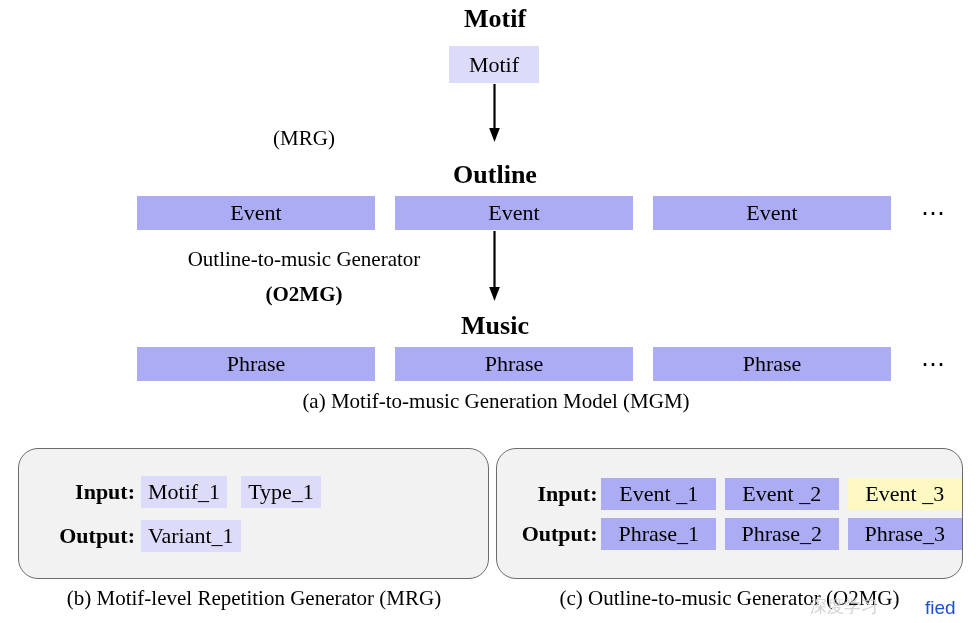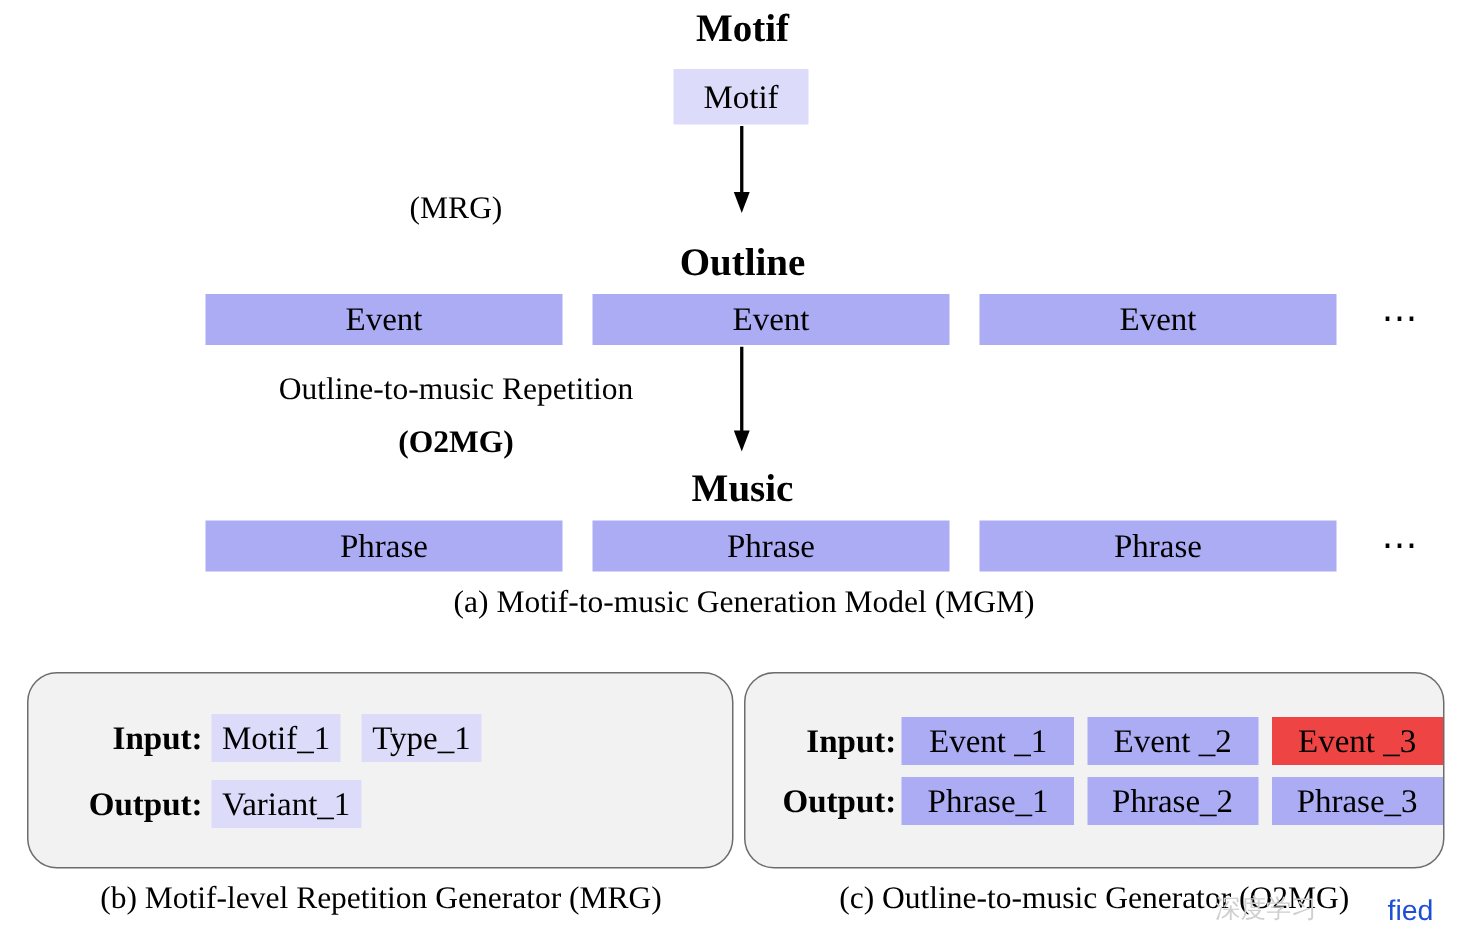--- a/index.html
+++ b/index.html
@@ -171,21 +171,21 @@
     <div class="cell chip-dark" style="width:238px;">Event</div>
     <div class="cell chip-dark" style="width:238px;">Event</div>
     <div class="ellipsis">⋯</div>
   </div>
 
   <svg class="arrow" style="left:487px; top:231px;" width="16" height="72">
     <line x1="7.5" y1="0" x2="7.5" y2="60" stroke="#000" stroke-width="2.2"></line>
     <polygon points="7.5,70 2.2,56 12.8,56" fill="#000"></polygon>
   </svg>
 
-  <div class="abs gen-label" style="left:124px; top:246px; width:360px;">Outline-to-music Repetition</div>
+  <div class="abs gen-label" style="left:124px; top:246px; width:360px;">Outline-to-music Generator</div>
   <div class="abs gen-label" style="left:124px; top:281px; width:360px;font-weight:bold;">(O2MG)</div>
 
   <div class="abs section-title" style="left:395px; top:311px; width:200px;">Music</div>
 
   <div class="abs flow-row" style="left:137px; top:347px;">
     <div class="cell chip-dark" style="width:238px;">Phrase</div>
     <div class="cell chip-dark" style="width:238px;">Phrase</div>
     <div class="cell chip-dark" style="width:238px;">Phrase</div>
     <div class="ellipsis">⋯</div>
   </div>
@@ -214,21 +214,21 @@
 
   <div class="panel" style="left:496px; top:448px; width:467px; height:131px;">
     <div class="panel-rows">
 
       <div class="panel-row" style="margin:0 0 8px 0;">
         <div class="row-label" style="width:106px; padding-right:4px;">Input:</div>
         <div class="chip-inline chip-dark" style="background:#ACACF5; width:106px;">Event _1</div>
         <div style="width:9px;"></div>
         <div class="chip-inline chip-dark" style="background:#ACACF5; width:106px;">Event _2</div>
         <div style="width:9px;"></div>
-        <div class="chip-inline chip-dark" style="background:#ef4444; width:106px;font-family:Liberation Serif, serif;">Event _3</div>
+        <div class="chip-inline chip-dark" style="background:#fef9c3; width:106px;font-family:Liberation Serif, serif;">Event _3</div>
       </div>
 
       <div class="panel-row">
         <div class="row-label" style="width:106px; padding-right:4px;">Output:</div>
         <div class="chip-inline chip-dark" style="background:#ACACF5; width:106px;">Phrase_1</div>
         <div style="width:9px;"></div>
         <div class="chip-inline chip-dark" style="background:#ACACF5; width:106px;">Phrase_2</div>
         <div style="width:9px;"></div>
         <div class="chip-inline chip-dark" style="background:#ACACF5; width:106px;">Phrase_3</div>
       </div>

